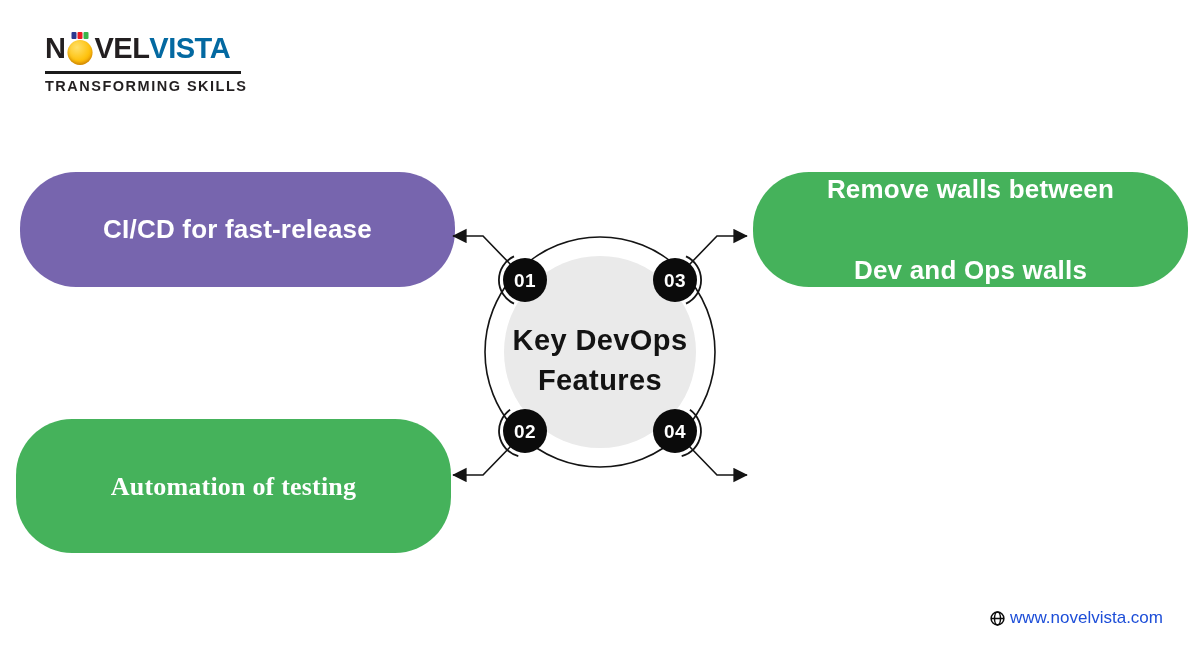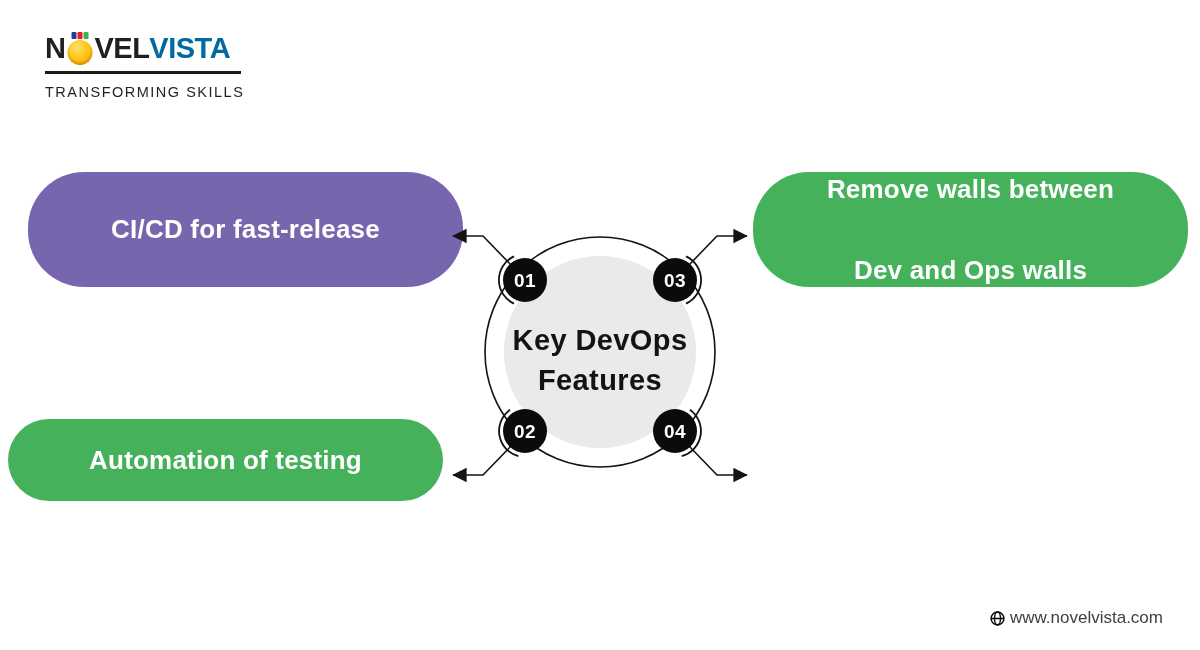--- a/index.html
+++ b/index.html
@@ -15,44 +15,44 @@
   .medal{position:relative;width:27px;height:33px;margin:0 1px;display:inline-block;}
   .ribbon{position:absolute;top:0;left:50%;transform:translateX(-50%);display:flex;gap:1px;}
   .ribbon i{display:block;width:5px;height:7px;border-radius:1px;}
   .rb-b{background:#2B3990;}
   .rb-r{background:#EC1C24;}
   .rb-g{background:#3AB54A;}
   .coin{position:absolute;bottom:0;left:50%;transform:translateX(-50%);width:25px;height:25px;border-radius:50%;
     background:radial-gradient(circle at 38% 30%, #FFE069 0%, #FFC20E 55%, #F5A506 85%, #E08F04 100%);
     box-shadow:inset 0 -2px 3px rgba(160,90,0,.45);}
   .logo-rule{height:3px;background:#1B1B1B;margin-top:6px;width:196px;}
-  .logo-tagline{font-size:14.5px;color:#231F20;letter-spacing:1.5px;margin-top:10px;font-weight:400;white-space:nowrap;}
+  .logo-tagline{font-size:14.5px;color:#231F20;letter-spacing:1.5px;margin-top:4px;font-weight:700;white-space:nowrap;}
 
   
   .feature-box{
     position:absolute;display:flex;flex-direction:column;justify-content:center;align-items:center;
     color:#fff;font-weight:700;font-size:26px;line-height:33px;text-align:center;border-radius:56px;
     letter-spacing:.2px;
   }
   .purple{background:#7765AE;}
   .green{background:#45B25B;}
-  .pos-tl{left:28px;top:172px;width:435px;height:115px;}
-  .pos-bl{left:8px;top:419px;width:435px;height:82px;}
+  .pos-tl{left:20px;top:172px;width:435px;height:115px;}
+  .pos-bl{left:16px;top:419px;width:435px;height:134px;font-family:Liberation Serif, serif;}
   .pos-tr{left:753px;top:172px;width:435px;height:115px;gap:48px;}
   .pos-br{left:753px;top:419px;width:435px;height:113px;}
 
   
   .diagram{position:absolute;left:0;top:0;width:1200px;height:650px;}
   .diagram text{font-family:"Liberation Sans","DejaVu Sans",sans-serif;}
   .center-title{fill:#131313;font-size:29px;font-weight:800;text-anchor:middle;letter-spacing:.4px;}
   .badge-num{fill:#ffffff;font-size:19px;font-weight:700;text-anchor:middle;letter-spacing:.5px;}
 
   
   .footer{position:absolute;right:37px;top:608px;display:flex;align-items:center;gap:5px;
-    font-size:17px;color:#404040;font-weight:500;}
+    font-size:17px;color:#1d4ed8;font-weight:500;}
 </style>
 </head>
 <body>
 
 <div class="canvas">
 
   <div class="logo">
     <div class="logo-row">
       <span>N</span>
       <span class="medal">

